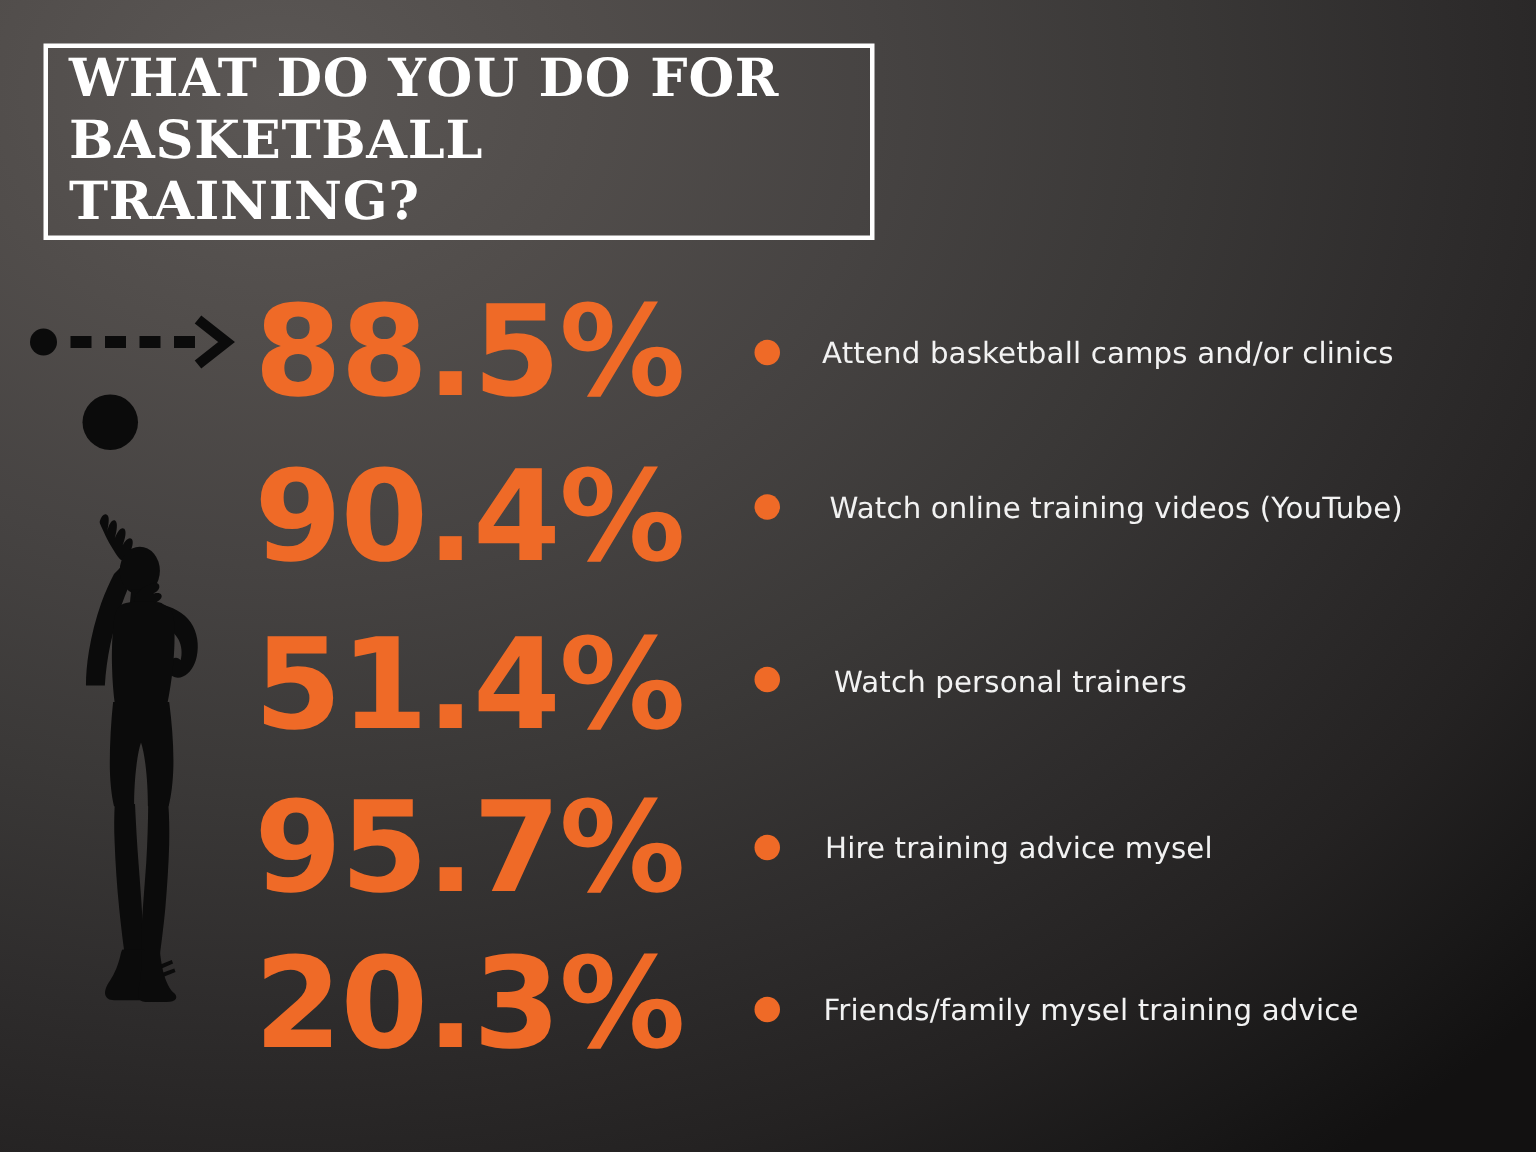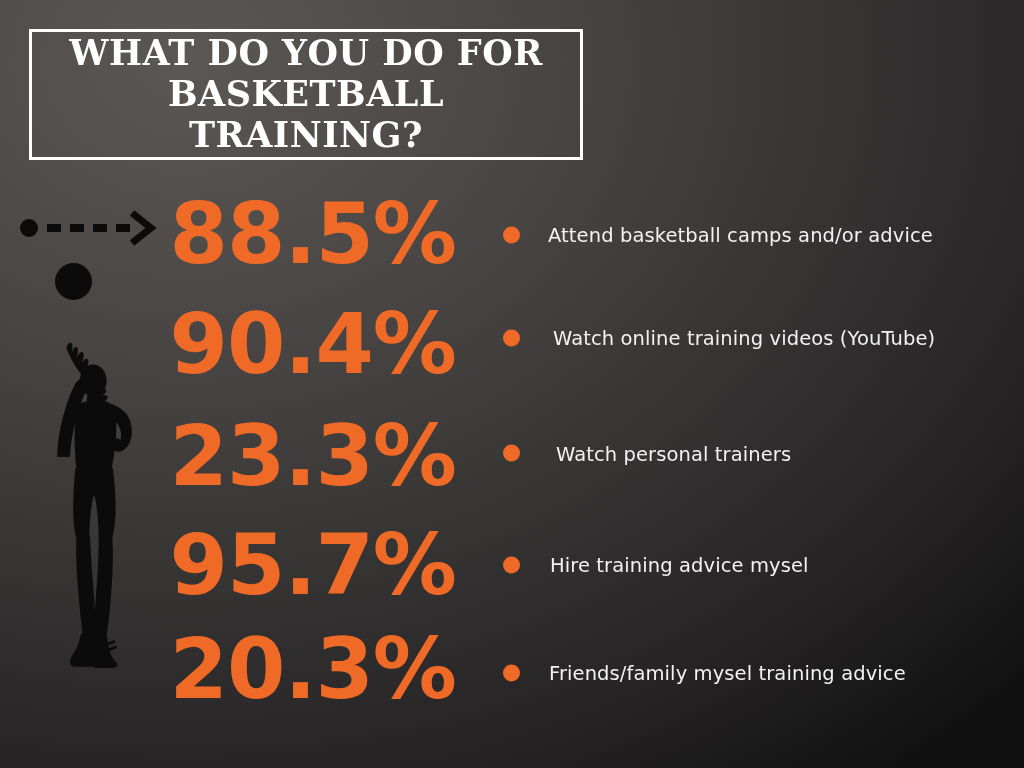--- a/index.html
+++ b/index.html
@@ -38,21 +38,21 @@
     align-items:center;
     justify-content:center;
   }
   .title-text {
     color:#ffffff;
     font-family:"DejaVu Serif", "Liberation Serif", serif;
     font-weight:bold;
     font-size:35px;
     line-height:1.17;
     letter-spacing:0.5px;
-    text-align:center;
+    text-align:left;
     text-transform:uppercase;
     padding:0 14px;
     white-space:pre-line;
   }
 
   
   .art-layer { position:absolute; left:0; top:0; width:1024px; height:768px; pointer-events:none; }
 
   .arrow-icon { position:absolute; left:18px; top:210px; }
   .ball-icon {
@@ -231,31 +231,31 @@
         </g>
       </svg>
     </span>
   </div>
 
   <div class="rows">
 
     <div class="row" style="top:0">
       <div class="pct" style="top:235px">88.5%</div>
       <div class="bullet" style="top:235px"></div>
-      <div class="label" style="top:236px; left:548px">Attend basketball camps and/or advice</div>
+      <div class="label" style="top:236px; left:548px">Attend basketball camps and/or clinics</div>
     </div>
 
     <div class="row" style="top:0">
       <div class="pct" style="top:345px">90.4%</div>
       <div class="bullet" style="top:338px"></div>
       <div class="label" style="top:339px; left:553px">Watch online training videos (YouTube)</div>
     </div>
 
     <div class="row" style="top:0">
-      <div class="pct" style="top:457px">23.3%</div>
+      <div class="pct" style="top:457px">51.4%</div>
       <div class="bullet" style="top:453px"></div>
       <div class="label" style="top:455px; left:556px">Watch personal trainers</div>
     </div>
 
     <div class="row" style="top:0">
       <div class="pct" style="top:566px">95.7%</div>
       <div class="bullet" style="top:565px"></div>
       <div class="label" style="top:566px; left:550px">Hire training advice mysel</div>
     </div>
 

